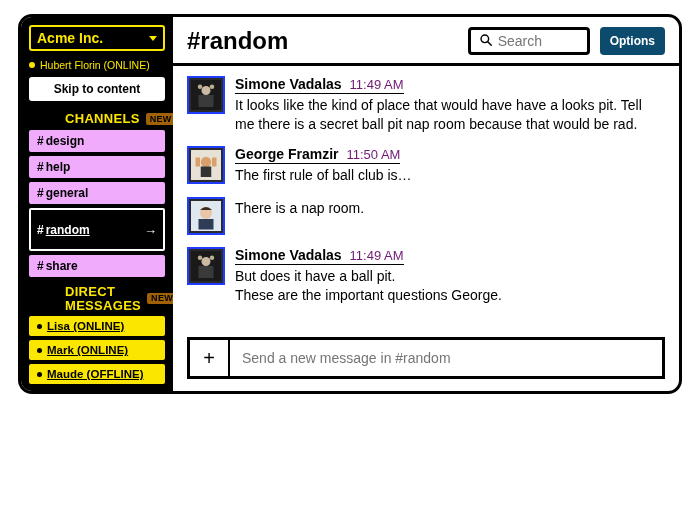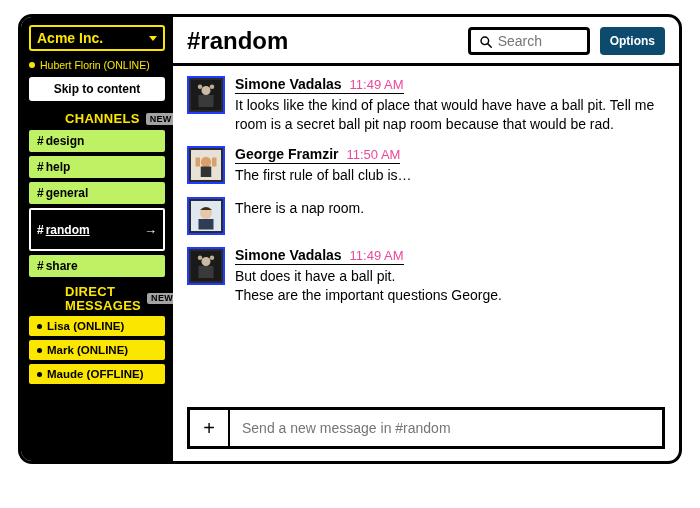--- a/index.html
+++ b/index.html
@@ -6,21 +6,21 @@
   body {
     font-family: -apple-system, BlinkMacSystemFont, "Segoe UI", Helvetica, Arial, sans-serif;
     background: #fff;
     width: 700px;
     height: 508px;
     overflow: hidden;
     padding: 14px 18px;
   }
   .app {
     width: 664px;
-    height: 450px;
+    height: 380px;
     border: 3px solid #000;
     border-radius: 14px;
     display: flex;
     overflow: hidden;
     background: #fff;
   }
   
   .sidebar {
     width: 152px;
     background: #000;
@@ -76,30 +76,30 @@
     margin-top: 10px;
     margin-bottom: 4px;
     font-weight: 800;
     font-size: 13px;
     color: #fbe600;
     letter-spacing: 0.3px;
     margin-left: 36px;
   }
   .section-head.tight { margin-top: 8px; line-height: 1.05; }
   .new-badge {
-    background: #a3a3a3;
+    background: #a16207;
     color: #000;
     font-size: 9px;
     font-weight: 800;
     padding: 1px 4px;
     border-radius: 2px;
   }
   .nav-list { display: flex; flex-direction: column; gap: 4px; }
   .nav-item {
-    background: #bef264;
+    background: #f0abfc;
     color: #000;
     font-weight: 600;
     font-size: 12px;
     padding: 4px 8px;
     border-radius: 2px;
     display: flex;
     align-items: center;
     justify-content: space-between;
     cursor: pointer;
   }
@@ -120,20 +120,21 @@
     color: #000;
     font-weight: 600;
     font-size: 11.5px;
     padding: 4px 8px;
     border-radius: 2px;
     display: flex;
     align-items: center;
     gap: 5px;
     cursor: pointer;
     white-space: nowrap;
+    text-decoration: underline;
   }
   .dm-dot { width:5px; height:5px; border-radius:50%; background:#000; }
   
   .main {
     flex: 1;
     display: flex;
     flex-direction: column;
     min-width: 0;
   }
   .header {
@@ -147,21 +148,21 @@
     font-size: 24px;
     font-weight: 800;
     color: #000;
     flex-shrink: 0;
   }
   .header-spacer { flex: 1; }
   .search {
     border: 3px solid #000;
     border-radius: 4px;
     display: flex;
-    align-items: flex-end;
+    align-items: flex-start;
     padding: 3px 8px;
     gap: 5px;
     width: 122px;
   }
   .search input {
     border: none;
     outline: none;
     font-size: 14px;
     width: 100%;
     font-family: inherit;
@@ -198,21 +199,21 @@
   .msg-body { flex:1; min-width:0; color:#000; }
   .msg-head {
     display: flex;
     align-items: baseline;
     gap: 8px;
     border-bottom: 1px solid #000;
     width: fit-content;
     padding-bottom: 1px;
   }
   .author { font-weight: 700; font-size: 14px; }
-  .time { font-size: 13px; color:#ec4899; }
+  .time { font-size: 13px; color:#701a75; }
   .msg-text { font-size: 14px; line-height: 1.35; margin-top: 2px; }
   
   .composer-wrap { padding: 0 14px 12px 14px; }
   .composer {
     border: 3px solid #000;
     display: flex;
     align-items: stretch;
   }
   .composer .plus {
     width: 40px;
@@ -314,21 +315,21 @@
               <rect x="10" y="20" width="20" height="16" fill="#3a3a3a"></rect>
               <circle cx="12" cy="9" r="3" fill="#bcae90"></circle>
               <circle cx="28" cy="9" r="3" fill="#bcae90"></circle>
             </svg>
           </div>
           <div class="msg-body">
             <div class="msg-head">
               <span class="author">Simone Vadalas</span>
               <span class="time">11:49 AM</span>
             </div>
-            <div class="msg-text">It looks like the kind of place that would have have a ball pit. Tell me room is a secret ball pit nap room because that would be rad.</div>
+            <div class="msg-text">It looks like the kind of place that would have have a looks pit. Tell me there is a secret ball pit nap room because that would be rad.</div>
           </div>
         </div>
         <div class="msg">
           <div class="avatar">
             <svg viewBox="0 0 40 40">
               <rect width="40" height="40" fill="#e8e2d6"></rect>
               <circle cx="20" cy="16" r="7" fill="#d9a06b"></circle>
               <rect x="13" y="22" width="14" height="14" fill="#333"></rect>
               <rect x="6" y="10" width="6" height="12" fill="#d9a06b"></rect>
               <rect x="28" y="10" width="6" height="12" fill="#d9a06b"></rect>

